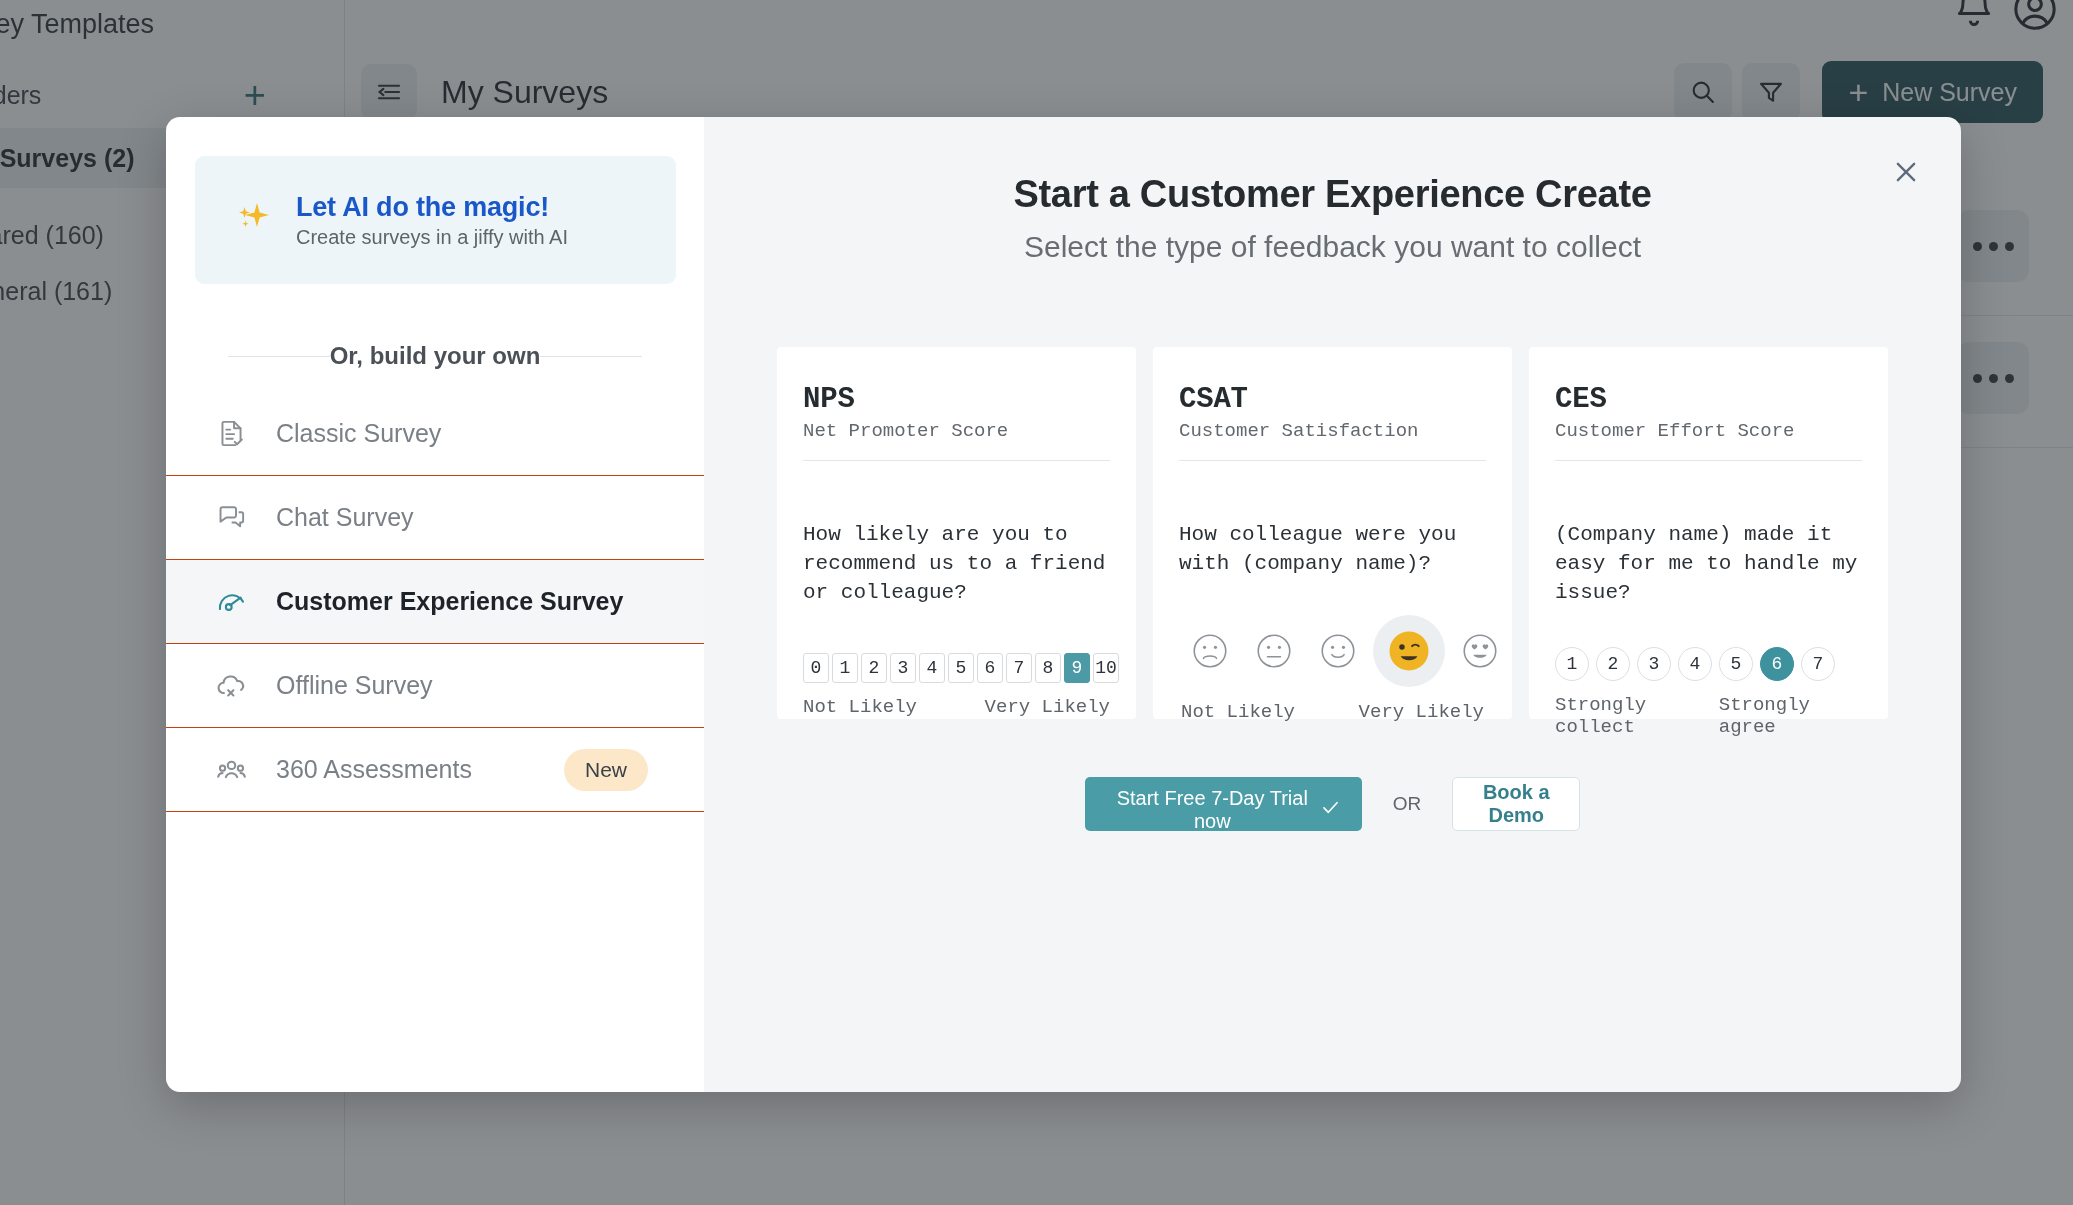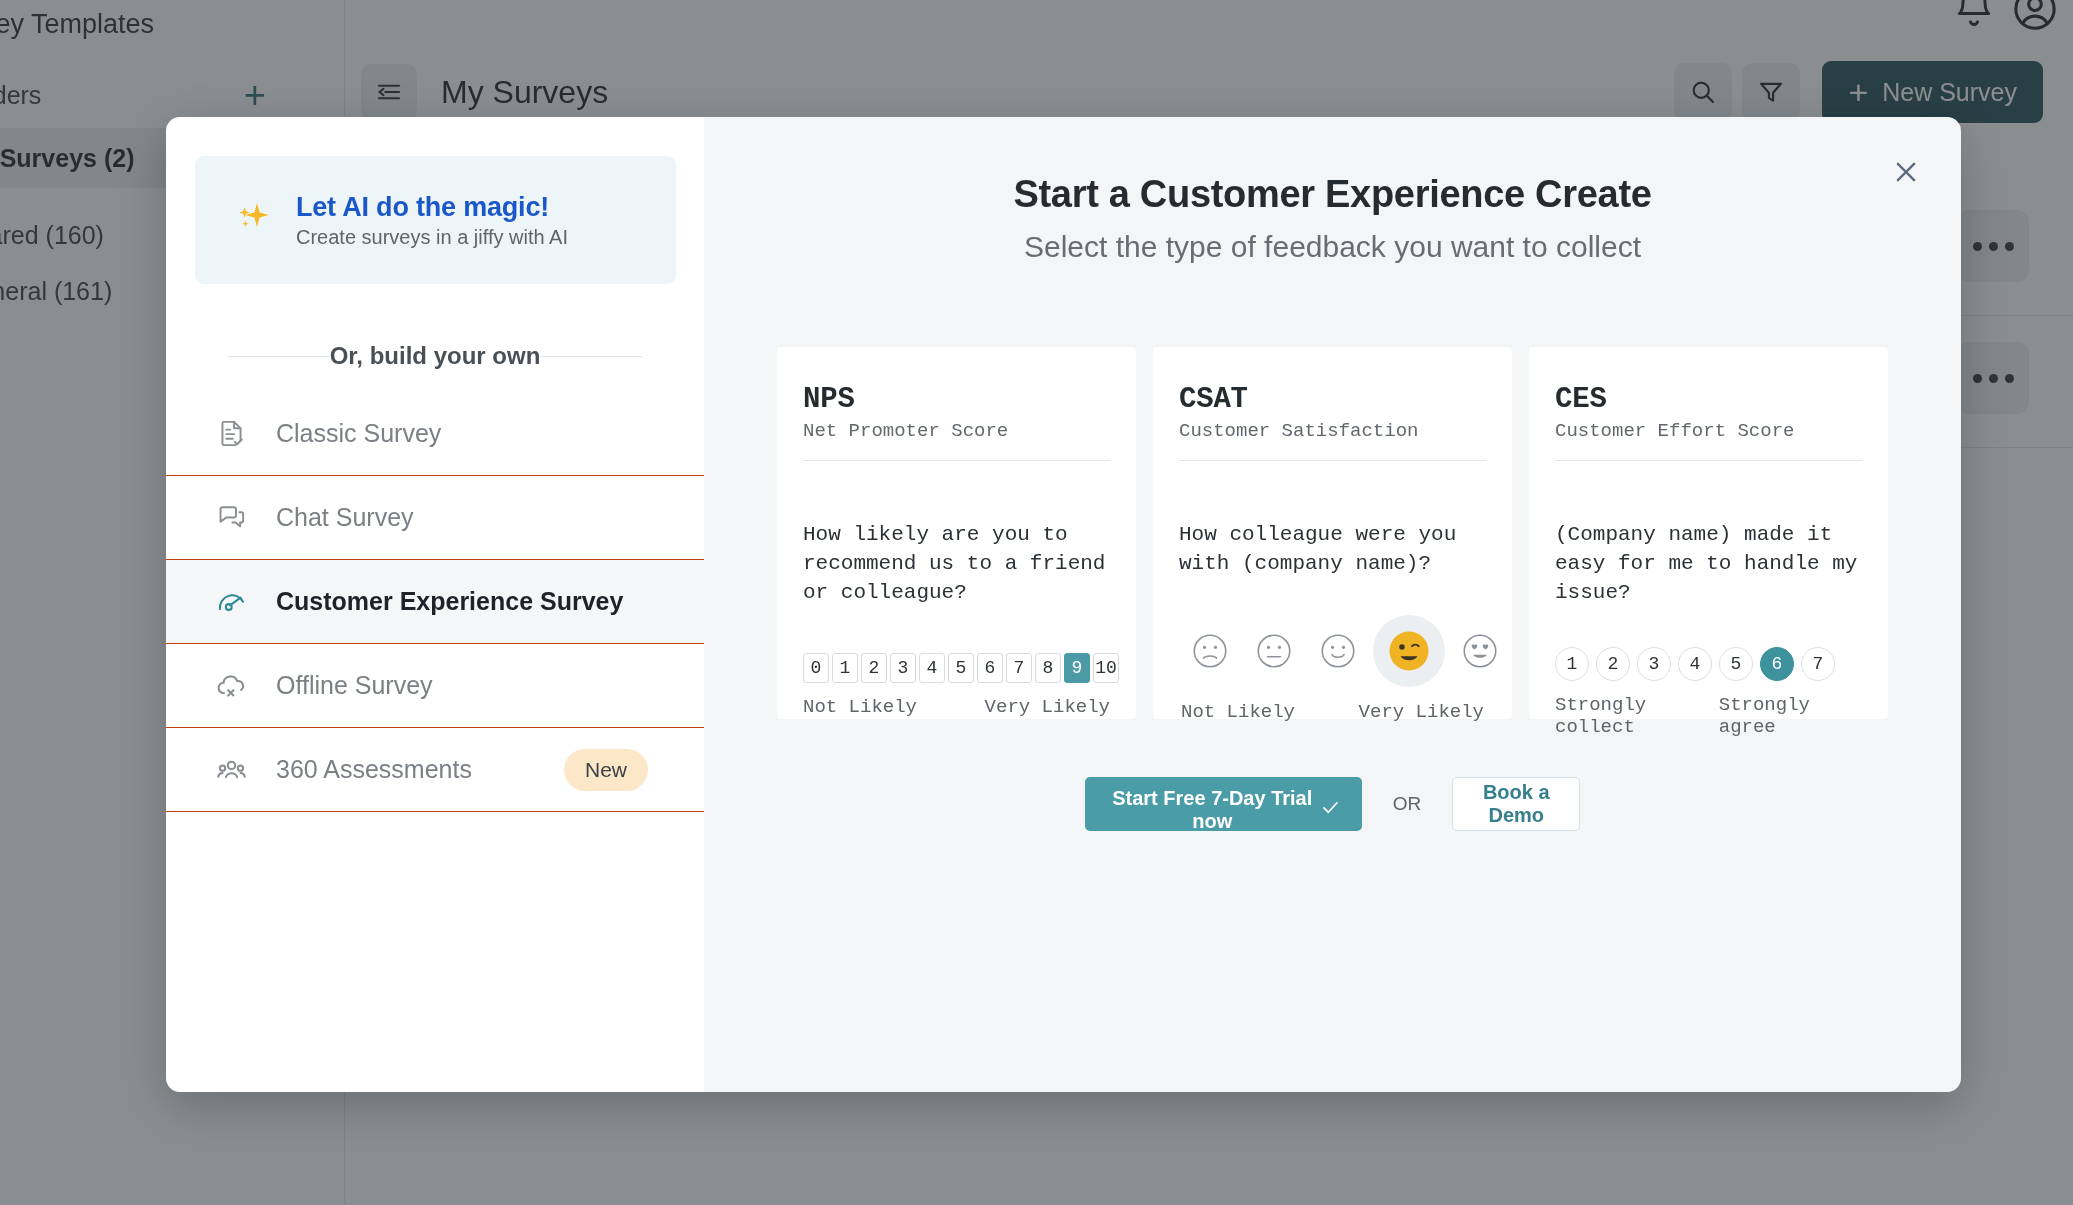--- a/index.html
+++ b/index.html
@@ -403,21 +403,21 @@
     justify-content: center;
     gap: 31px;
     margin-top: 58px;
   }
   .btn-trial {
     width: 277px; height: 54px;
     background: #4a9ca6;
     border-radius: 5px;
     color: #ffffff;
     font-size: 20px;
-    font-weight: 700;
+    font-weight: 400;
     display: flex;
     align-items: center;
     justify-content: space-between;
     padding: 12px 21px 0 20px;
     border: none;
     cursor: pointer;
     font-family: "Liberation Sans", sans-serif;
   }
   .or-txt {
     font-size: 19px;

